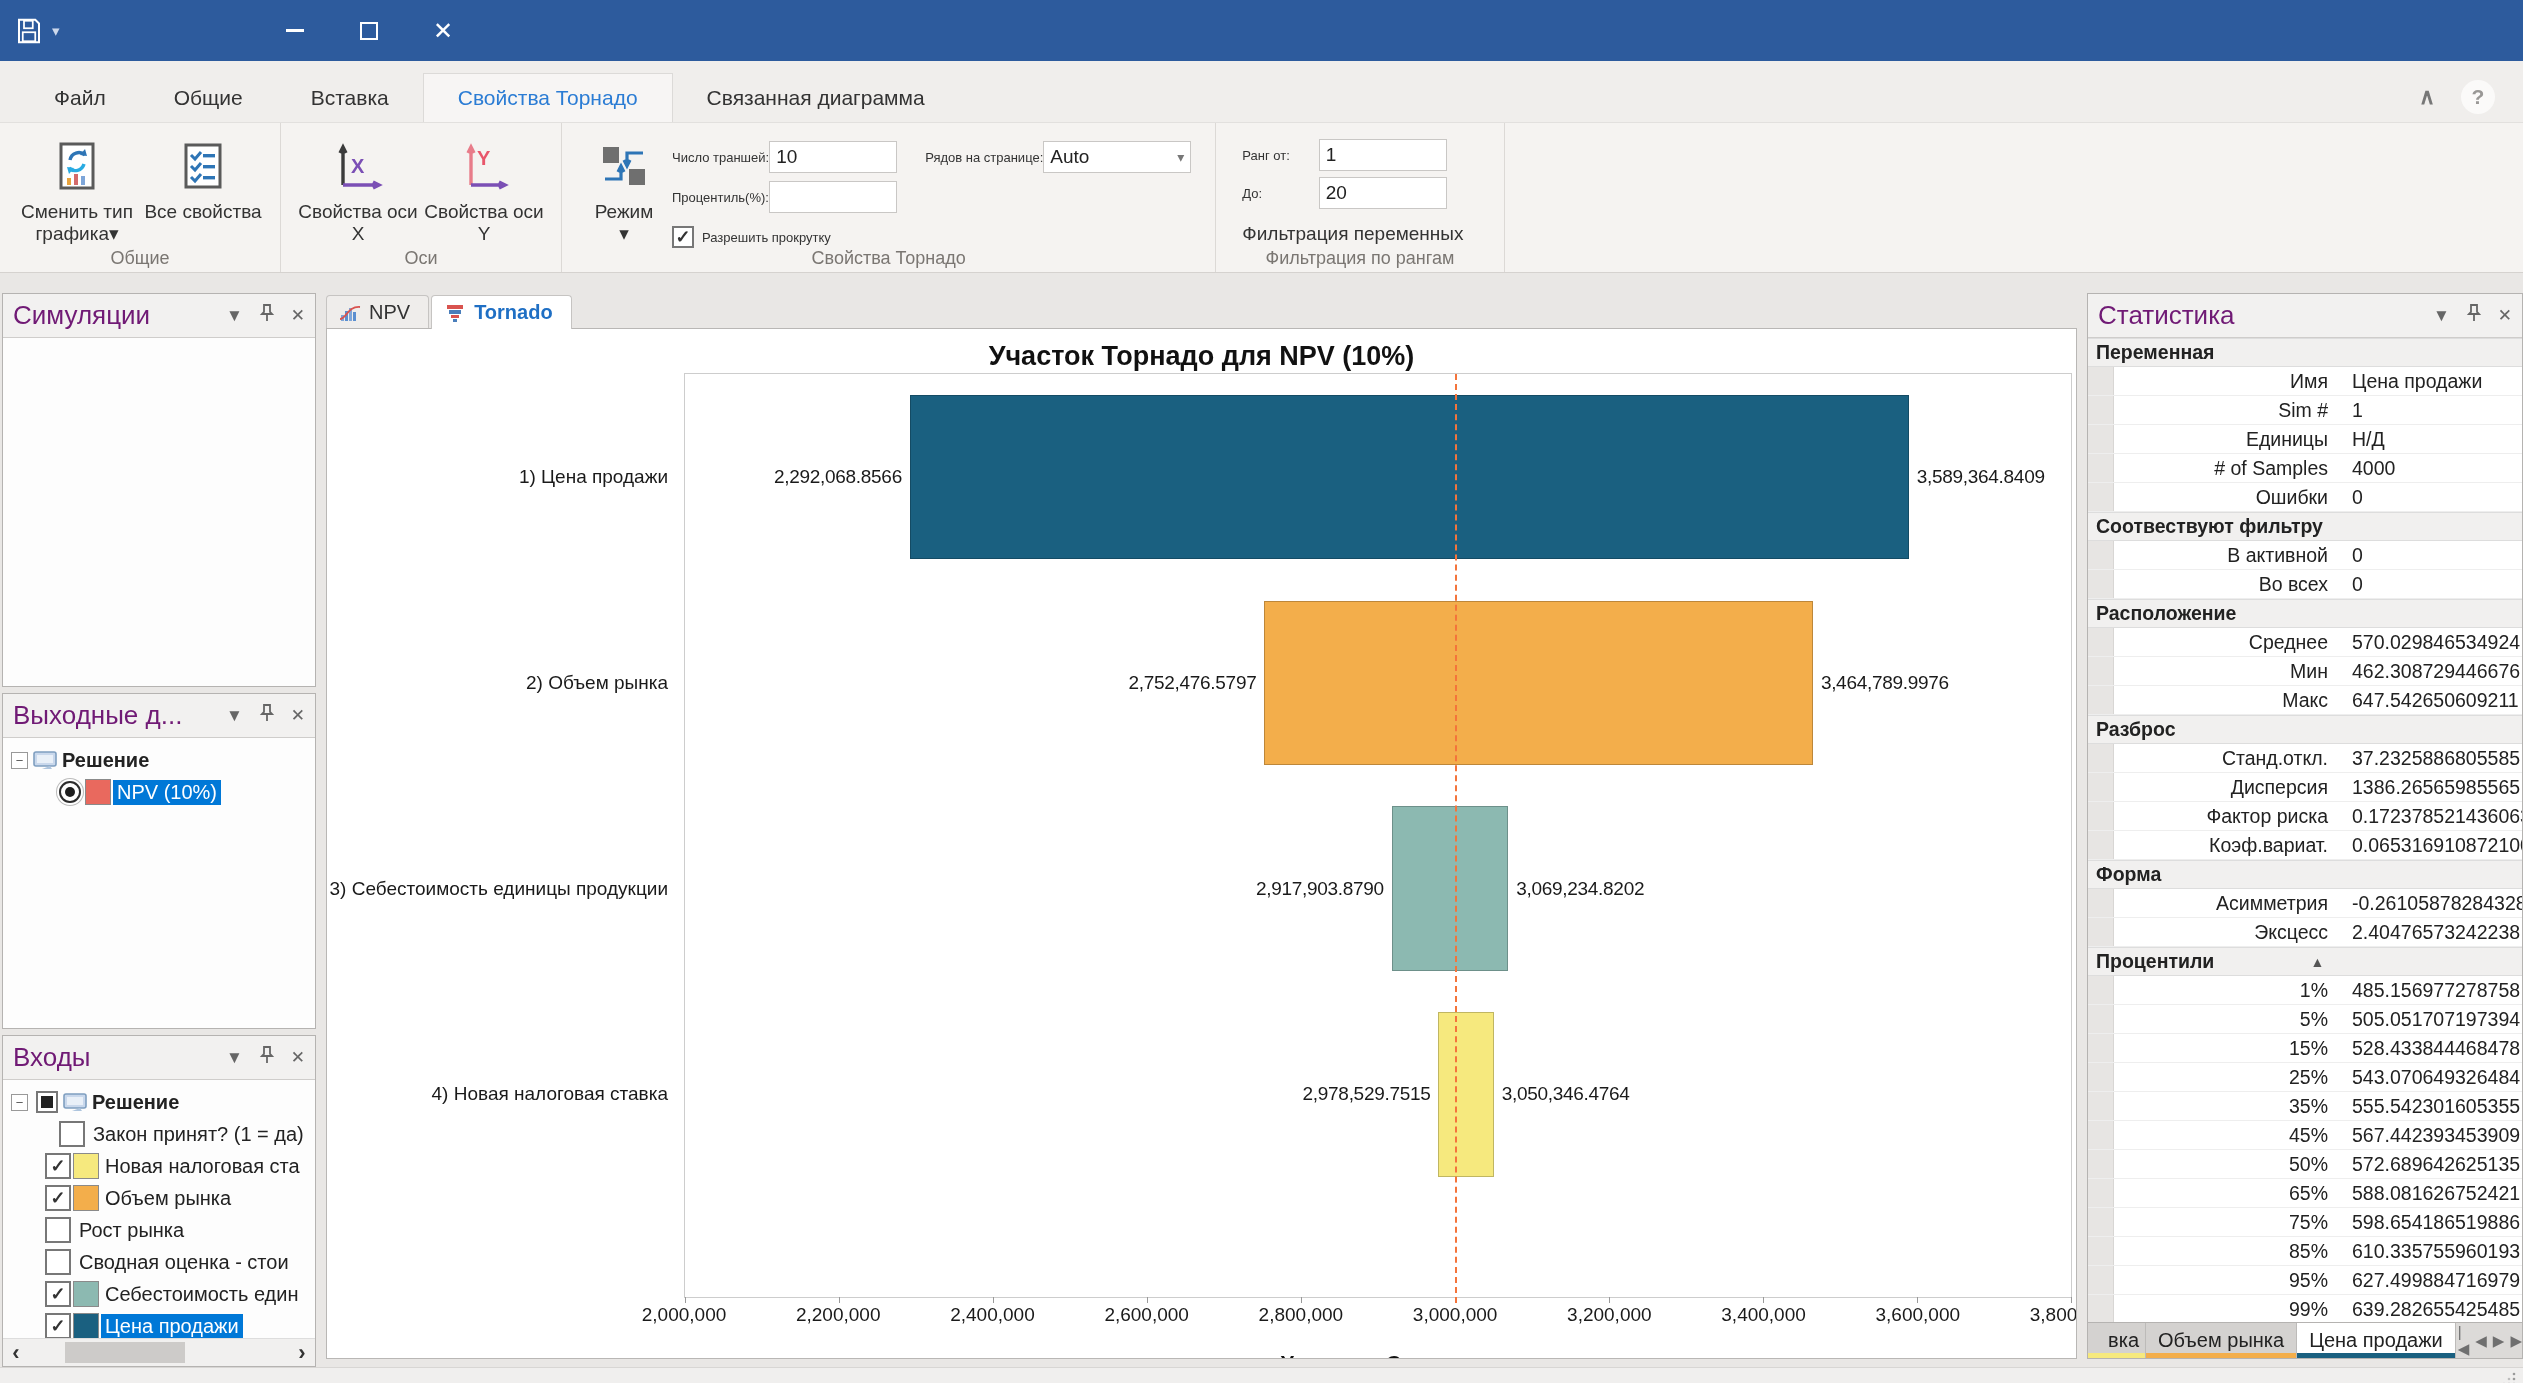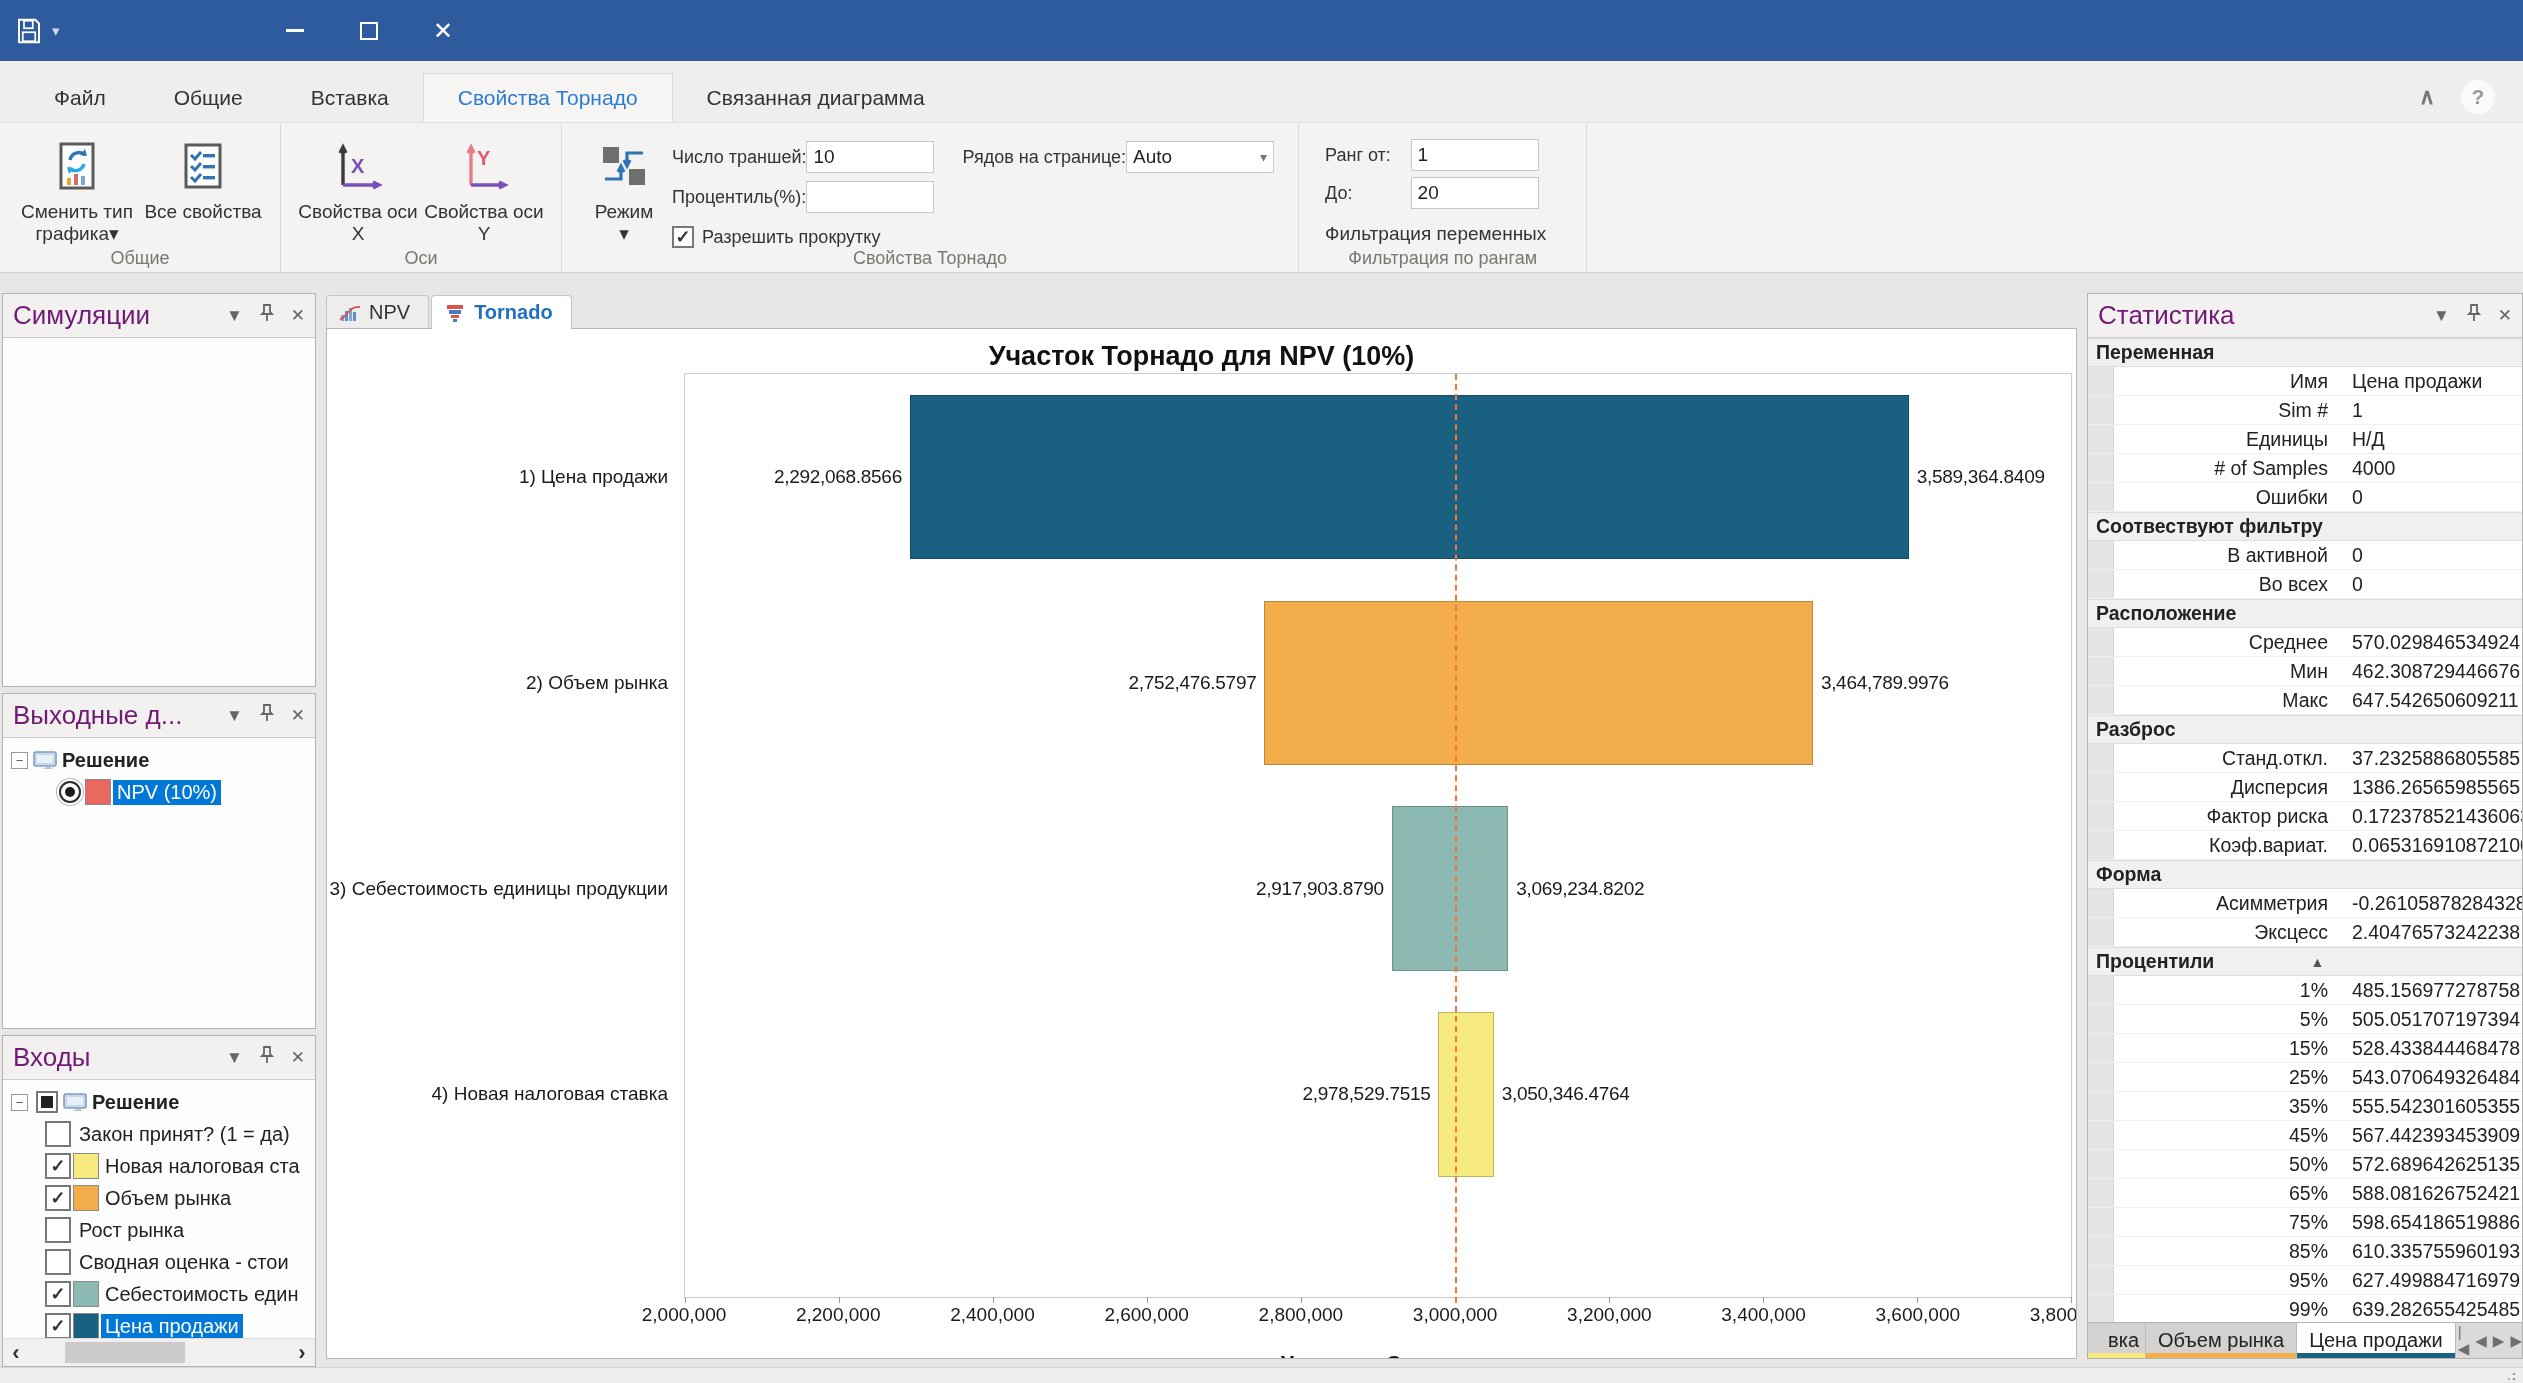--- a/index.html
+++ b/index.html
@@ -25,21 +25,21 @@
   .help-circle { width:34px; height:34px; border-radius:50%; background:#FBFAF9; color:#9a9896; font-size:21px; font-weight:bold; display:flex; align-items:center; justify-content:center; }
 
   
   .ribbon { height:150px; background:#F5F3F1; border-bottom:1px solid #D5D2CF; display:flex; }
   .rgroup { position:relative; display:flex; align-items:flex-start; padding:10px 14px 26px 14px; border-right:1px solid #DCD9D6; }
   .rgroup-label { position:absolute; bottom:3px; left:0; right:0; text-align:center; font-size:18px; color:#7A7672; }
   .bigbtn { display:flex; flex-direction:column; align-items:center; width:126px; padding-top:4px; }
   .bigbtn .ic { height:58px; display:flex; align-items:center; justify-content:center; }
   .bigbtn .lbl { font-size:19px; color:#333; text-align:center; line-height:1.15; margin-top:6px; }
   .fld-row { display:flex; align-items:center; height:36px; margin-bottom:4px; }
-  .fld-label { font-size:18px; color:#333; }
+  .fld-label { font-size:13px; color:#333; }
   .tbox { height:32px; background:#fff; border:1px solid #C9C7C5; font-size:19px; padding:0 6px; display:flex; align-items:center; }
   .combo { display:flex; align-items:center; justify-content:space-between; }
   .combo .arr { color:#777; font-size:14px; }
   .cb { width:22px; height:22px; border:2px solid #777; background:#fff; display:inline-flex; align-items:center; justify-content:center; font-size:18px; color:#333; font-weight:bold; flex:none; }
   .cb.partial::after { content:""; width:12px; height:12px; background:#222; }
   .ranks { display:grid; grid-template-columns:auto auto; gap:6px 12px; align-items:center; }
   .filter-link { grid-column:1 / span 2; font-size:19px; color:#333; text-align:center; margin-top:8px; }
 
   
   .main { display:flex; height:1094px; padding-top:20px; }
@@ -305,21 +305,21 @@
         <div class="trow" style="padding-left: 4px;">
             <span class="expander">−</span>
             <span class="cb partial" style="margin: 0px 4px;"></span>
             <svg width="26" height="24" viewBox="0 0 26 24">
               <rect x="2" y="4" width="22" height="14" rx="2" fill="#C9D8EC" stroke="#7F9FC0" stroke-width="1.6"></rect>
               <rect x="5" y="7" width="16" height="8" fill="#E9F0F8"></rect>
               <path d="M10 21 h10 l-2-3" fill="#AEC5DE"></path>
             </svg>
             <span class="tlabel" style="font-weight: bold;"> Решение</span>
           </div>
-          <div class="trow" style="padding-left: 42px;">
+          <div class="trow" style="padding-left: 56px;">
             <span class="cb" style="width: 26px; height: 26px; margin-right: 2px;"></span>
             <span style="width: 2px;"></span>
             <span class="tlabel">Закон принят? (1 = да)</span>
           </div>
           <div class="trow" style="padding-left: 42px;">
             <span class="cb" style="width: 26px; height: 26px; margin-right: 2px;">✓</span>
             <span class="swatch" style="background: rgb(246, 233, 126);"></span>
             <span class="tlabel">Новая налоговая ста</span>
           </div>
           <div class="trow" style="padding-left: 42px;">

